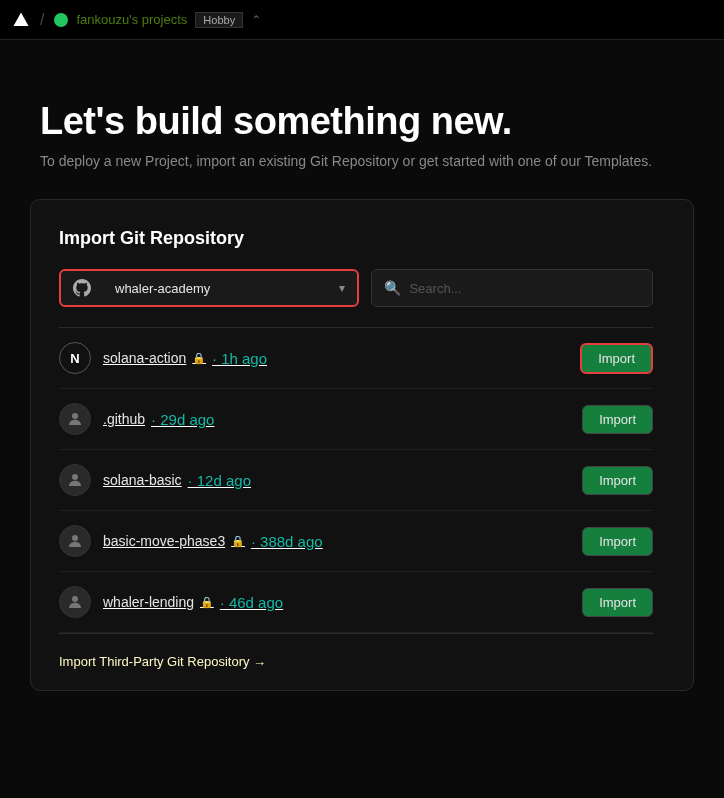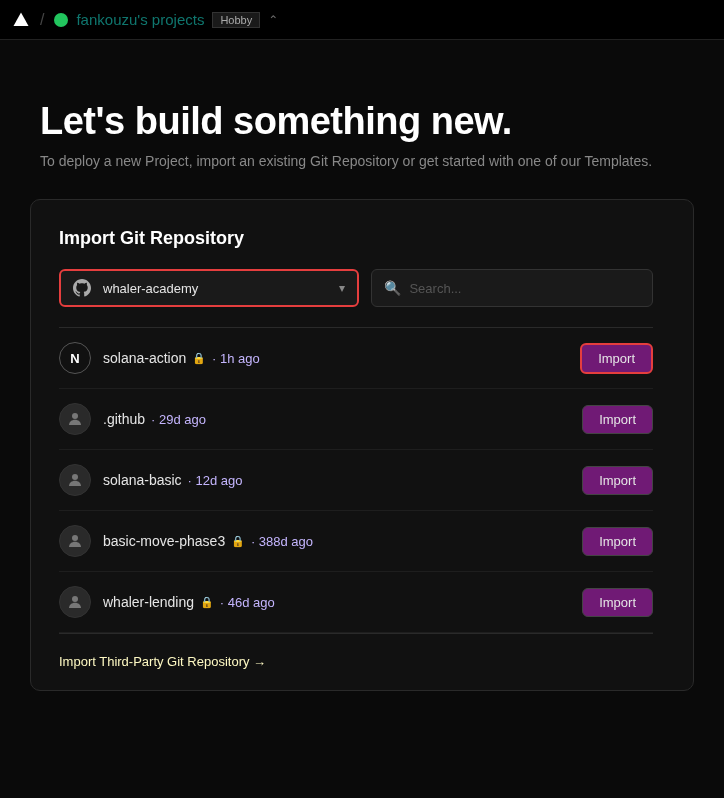--- a/index.html
+++ b/index.html
@@ -31,22 +31,22 @@
       margin: 0 2px;
     }
     .topbar-dot {
       width: 14px;
       height: 14px;
       border-radius: 50%;
       background: #22c55e;
       display: inline-block;
     }
     .topbar-project {
-      font-size: 15px;
-      color: #0f766e;
+      font-size: 13px;
+      color: #4d7c0f;
     }
     .topbar-badge {
       background: #1a1a1a;
       border: 1px solid #333;
       border-radius: 0;
       font-size: 11px;
       color: #aaa;
       padding: 1px 7px;
     }
     .topbar-chevron {
@@ -92,21 +92,21 @@
       margin-bottom: 20px;
     }
     .repo-select {
       flex: 0 0 300px;
       background: #1a1a1a;
       border: 2px solid #e53e3e;
       border-radius: 6px;
       padding: 8px 12px;
       display: flex;
       align-items: center;
-      gap: 12px;
+      gap: 24px;
       cursor: pointer;
       justify-content: space-between;
     }
     .repo-select-label {
       font-size: 13px;
       color: #e5e5e5;
       flex: 1;
     }
     .repo-select-chevron {
       color: #888;
@@ -171,41 +171,42 @@
     .repo-avatar.dark {
       background: #111;
       border: 1px solid #555;
     }
     .repo-avatar svg {
       width: 18px;
       height: 18px;
     }
     .repo-info {
       flex: 1;
+      text-decoration: underline;
     }
     .repo-name-row {
       display: flex;
       align-items: center;
       gap: 6px;
     }
     .repo-name {
       font-size: 14px;
       font-weight: 500;
       color: #e5e5e5;
     }
     .lock-icon {
       color: #666;
       font-size: 11px;
     }
     .repo-time {
-      font-size: 13px;
-      color: #c4b5fd;
+      font-size: 15px;
+      color: #14b8a6;
     }
     .import-btn {
-      background: #701a75;
+      background: #15803d;
       border: 1px solid #444;
       border-radius: 6px;
       color: #e5e5e5;
       font-size: 13px;
       padding: 6px 16px;
       cursor: pointer;
       font-weight: 500;
     }
     .import-btn.highlighted {
       border: 2px solid #e53e3e;

